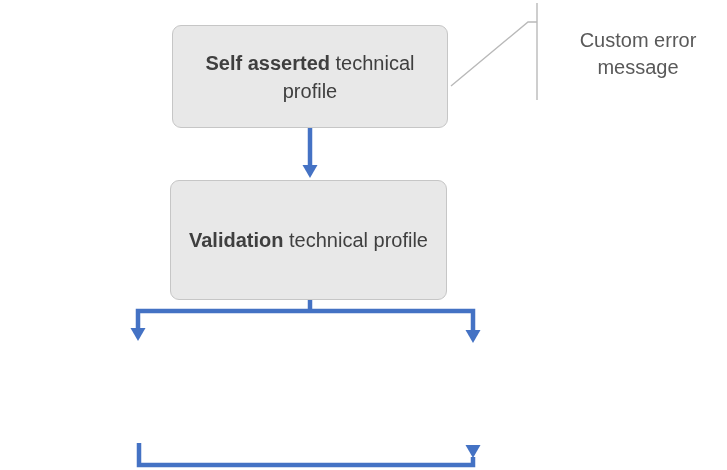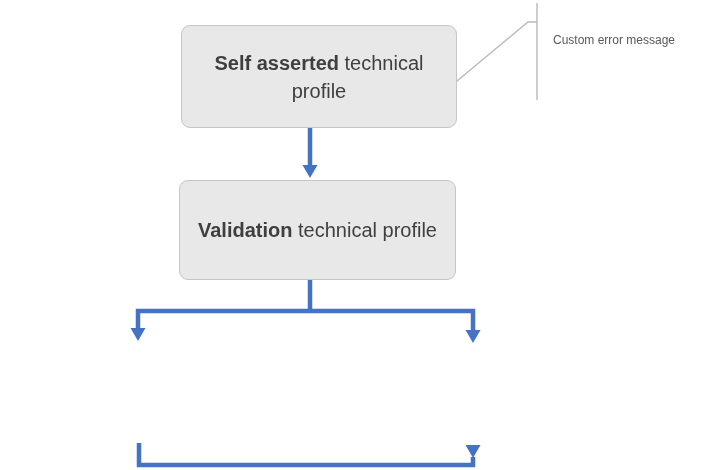--- a/index.html
+++ b/index.html
@@ -27,31 +27,31 @@
     background:var(--box-fill);
     border:1px solid var(--box-border);
     border-radius:9px;
     display:flex;align-items:center;justify-content:center;
     text-align:center;
     color:var(--box-text);
     font-size:20px;
     line-height:28px;
     box-sizing:border-box;
     padding:16px 10px;
-    margin-left:9px;
   }
   .node .b{font-weight:bold;}
   .node-self-asserted{left:172px;top:25px;width:276px;height:103px;}
-  .node-validation{left:170px;top:180px;width:277px;height:100px;}
+  .node-validation{left:170px;top:180px;width:277px;height:120px;}
   .node-claims-tp{left:2px;top:343px;width:280px;height:100px;}
   .node-claims-transformation{left:335px;top:343px;width:278px;height:102px;}
   .annotation-label{
     position:absolute;left:553px;top:27px;width:170px;
+    text-align:center;
     color:var(--label-text);
-    font-size:12px;line-height:27px;
+    font-size:20px;line-height:27px;
   }
   .blue-line{stroke:var(--arrow-blue);stroke-width:4.5;fill:none;stroke-linejoin:miter;}
   .blue-head{fill:var(--arrow-blue);stroke:none;}
   .gray-line{stroke:var(--callout-line);stroke-width:1.4;fill:none;}
 </style>
 </head>
 <body>
 
 <div class="canvas">
 

